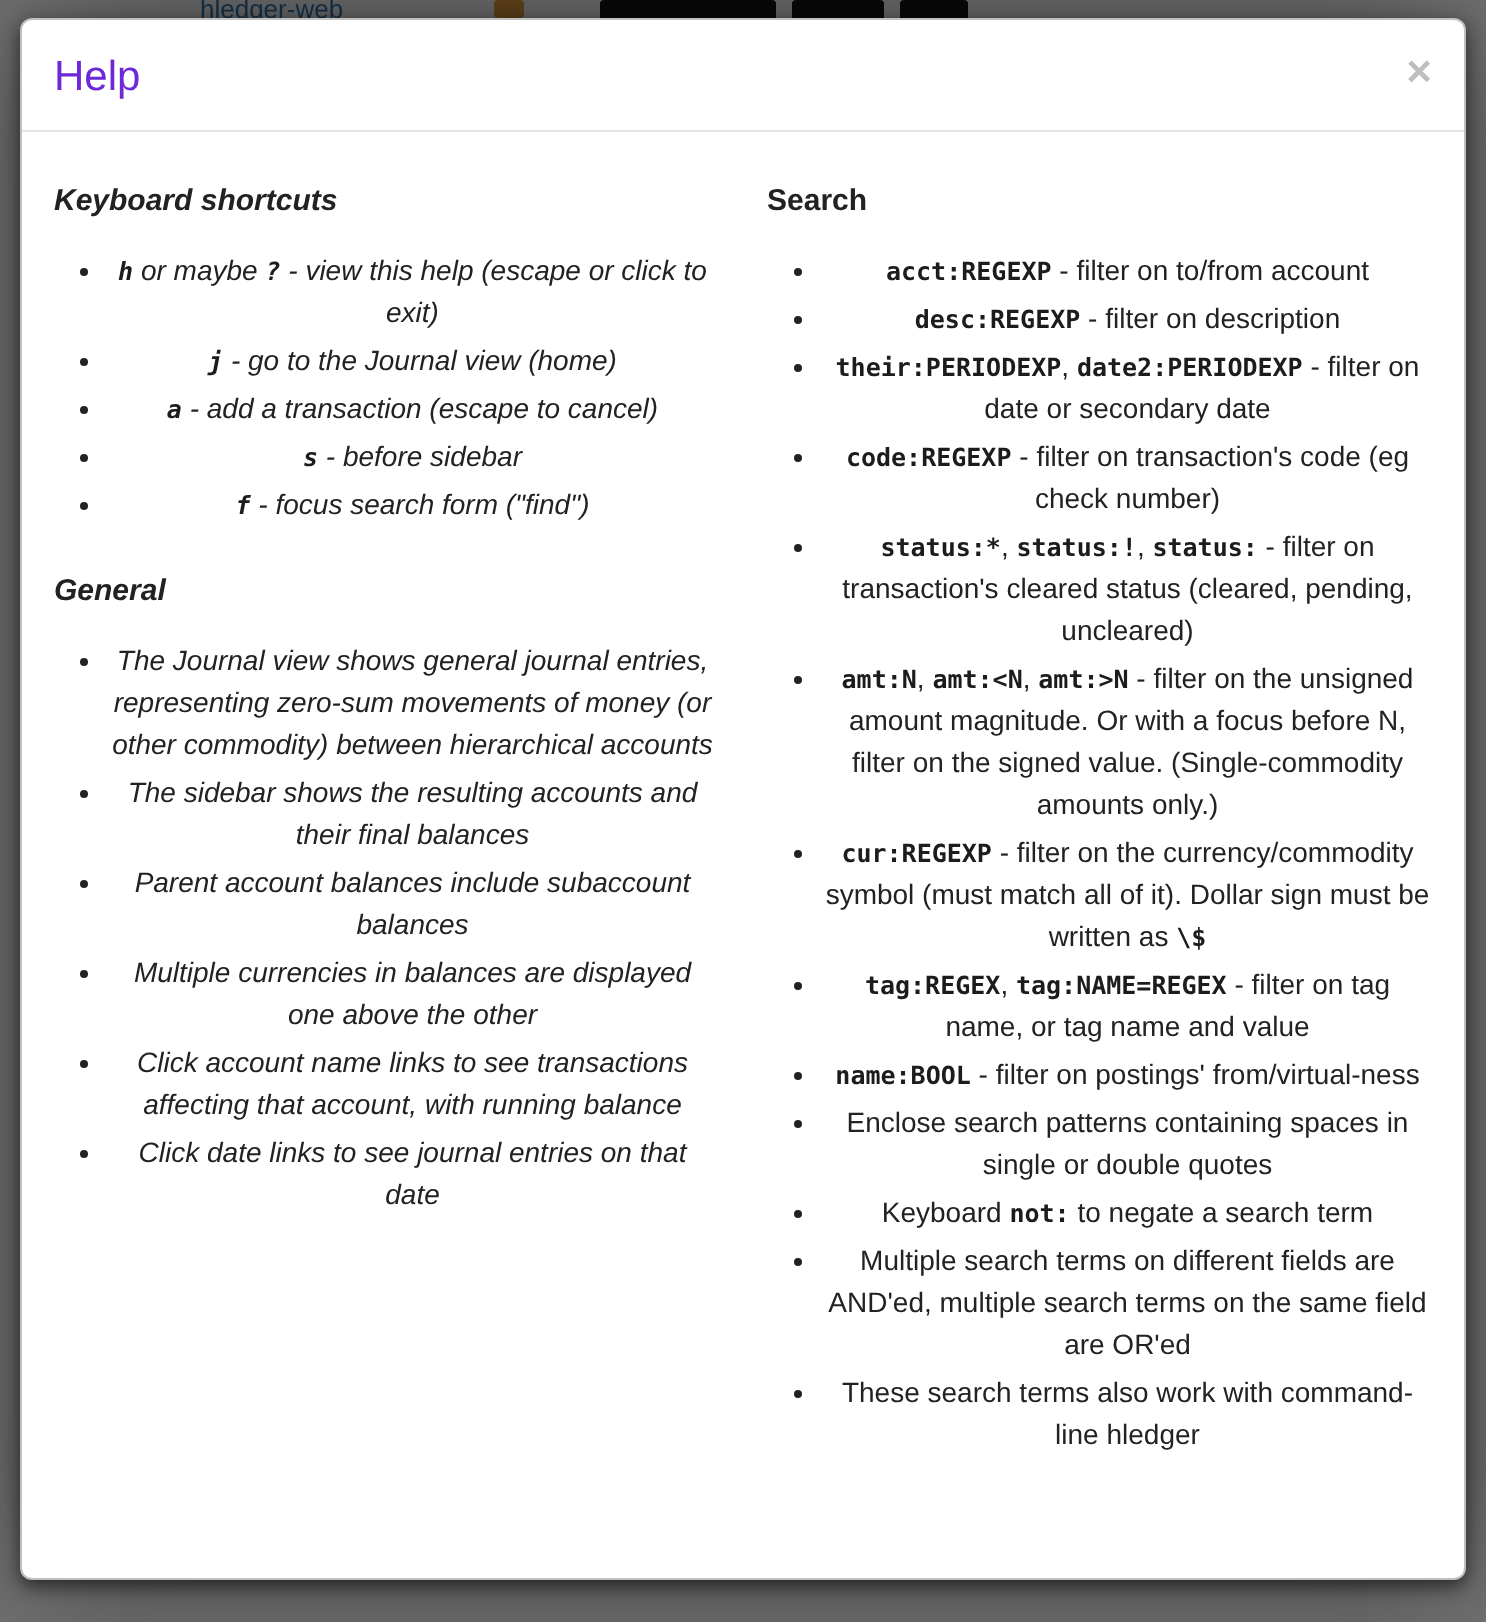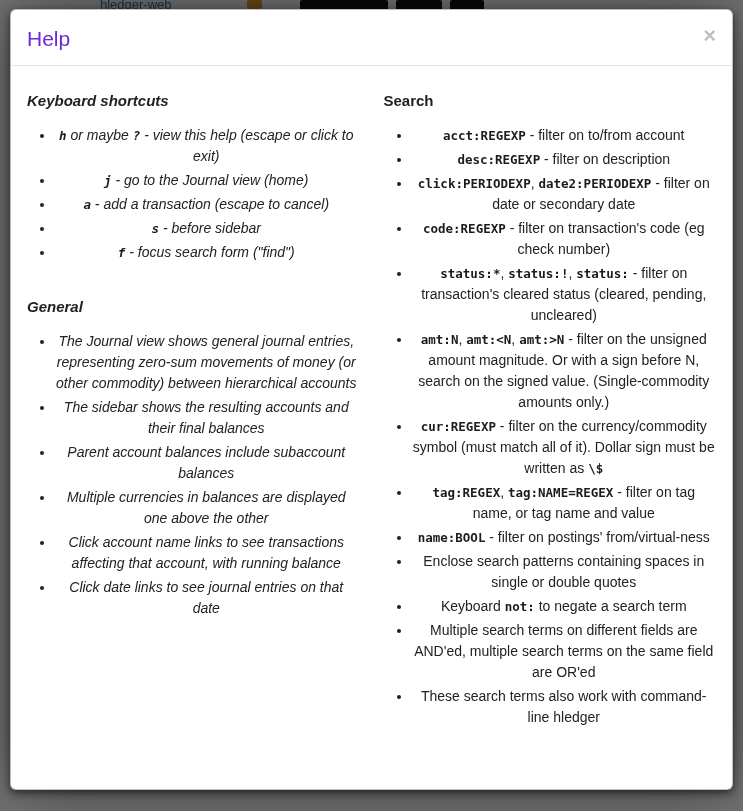--- a/index.html
+++ b/index.html
@@ -66,21 +66,21 @@
   .col { width: 50%; }
   .col.left  { padding-right: 14px; font-style: italic; }
   .col.right { padding-left: 12px; }
 
   .section-heading {
     font-size: 15px;
     font-weight: bold;
     color: #222;
     margin: 6px 0 16px 0;
   }
-  .section-heading.general { margin-top: 35px; }
+  .section-heading.general { margin-top: 24px; }
 
   ul { list-style: disc; padding-left: 28px; margin-bottom: 10px; }
   li {
     font-size: 14px;
     line-height: 1.5;
     margin-bottom: 3px;
     color: #222;
     text-align: center;
   }
   li code {
@@ -126,24 +126,24 @@
           <li><span>Multiple currencies in balances are displayed one above the other</span></li>
           <li><span>Click account name links to see transactions affecting that account, with running balance</span></li>
           <li><span>Click date links to see journal entries on that date</span></li>
         </ul>
     </div>
     <div class="col right">
       <div class="section-heading">Search</div>
       <ul>
           <li><code>acct:REGEXP</code><span> - filter on to/from account</span></li>
           <li><code>desc:REGEXP</code><span> - filter on description</span></li>
-          <li><code>click:PERIODEXP</code><span>, </span><code>date2:PERIODEXP</code><span> - filter on date or secondary date</span></li>
+          <li><code>their:PERIODEXP</code><span>, </span><code>date2:PERIODEXP</code><span> - filter on date or secondary date</span></li>
           <li><code>code:REGEXP</code><span> - filter on transaction's code (eg check number)</span></li>
           <li><code>status:*</code><span>, </span><code>status:!</code><span>, </span><code>status:</code><span> - filter on transaction's cleared status (cleared, pending, uncleared)</span></li>
-          <li><code>amt:N</code><span>, </span><code>amt:&lt;N</code><span>, </span><code>amt:&gt;N</code><span> - filter on the unsigned amount magnitude. Or with a sign before N, search on the signed value. (Single-commodity amounts only.)</span></li>
+          <li><code>amt:N</code><span>, </span><code>amt:&lt;N</code><span>, </span><code>amt:&gt;N</code><span> - filter on the unsigned amount magnitude. Or with a focus before N, filter on the signed value. (Single-commodity amounts only.)</span></li>
           <li><code>cur:REGEXP</code><span> - filter on the currency/commodity symbol (must match all of it). Dollar sign must be written as </span><code>\$</code></li>
           <li><code>tag:REGEX</code><span>, </span><code>tag:NAME=REGEX</code><span> - filter on tag name, or tag name and value</span></li>
           <li><code>name:BOOL</code><span> - filter on postings' from/virtual-ness</span></li>
           <li><span>Enclose search patterns containing spaces in single or double quotes</span></li>
           <li><span>Keyboard </span><code>not:</code><span> to negate a search term</span></li>
           <li><span>Multiple search terms on different fields are AND'ed, multiple search terms on the same field are OR'ed</span></li>
           <li><span>These search terms also work with command-line hledger</span></li>
         </ul>
     </div>
   </div>

